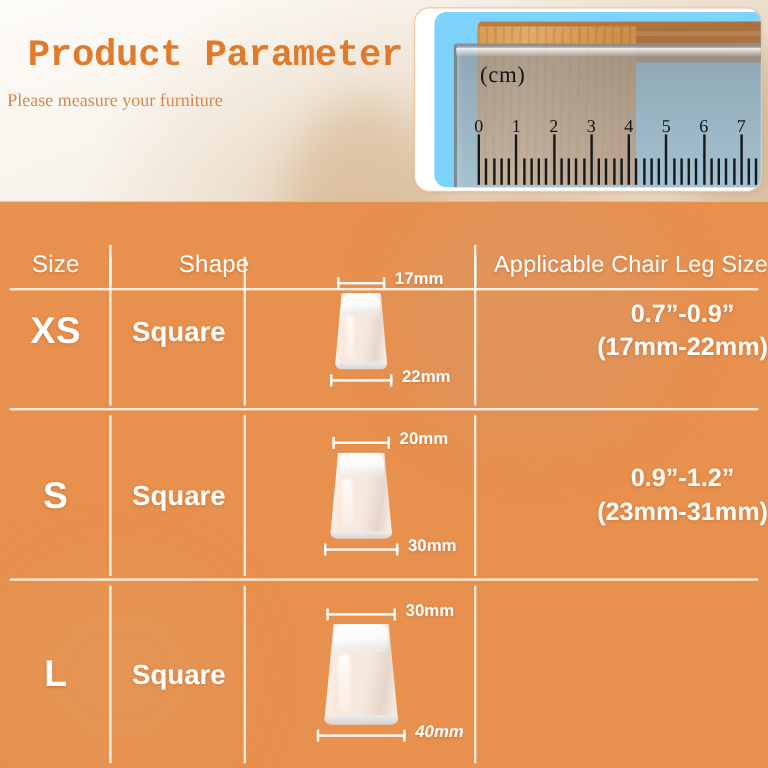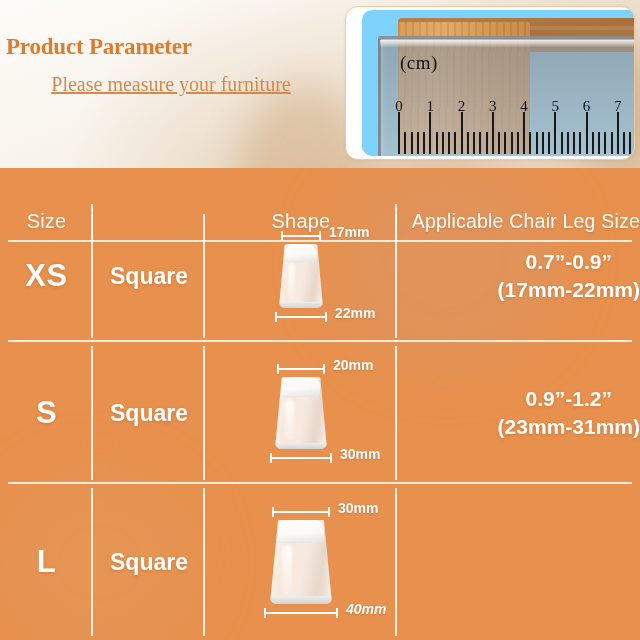--- a/index.html
+++ b/index.html
@@ -49,41 +49,40 @@
     border-radius: 50%;
     background: rgba(196,153,104,0.40);
     filter: blur(19px);
   }
 
   .title {
     position: absolute;
     left: 6px;
     top: 28px;
     width: 330px;
-    text-align: left;
-    font-family: Liberation Serif, serif;
+    text-align: right;
+    font-family: Liberation Mono, monospace;
     font-weight: bold;
-    font-size: 23px;
+    font-size: 31px;
     line-height: 38px;
     color: #e07b2c;
     letter-spacing: -0.2px;
     z-index: 3;
   }
   .subtitle {
     position: absolute;
     left: 6px;
     top: 71px;
     width: 330px;
-    text-align: center;
+    text-align: left;
     font-family: "Liberation Serif", serif;
-    font-size: 20px;
+    font-size: 15px;
     line-height: 26px;
     color: #d4894f;
     z-index: 3;
-    text-decoration: underline;
   }
 
   
   .ruler-card {
     position: absolute;
     left: 345px;
     top: 6px;
     width: 288px;
     height: 152px;
     border-radius: 13px;
@@ -438,21 +437,21 @@
   <div class="table">
     <div class="table-bg-blur"></div>
     <div class="table-bg-blur2"></div>
 
     <div class="row header">
       <div class="cell c-size divider">
         <span class="header-text">Size</span>
       </div>
       <div class="cell c-shape"></div>
       <div class="cell c-img divider">
-        <span class="header-text" style="position:absolute; left:-56px; width:304px; text-align:center;">Shape</span>
+        <span class="header-text" style="position:absolute; left:-56px; width:304px; ">Shape</span>
       </div>
       <div class="cell c-app">
         <span class="header-text">Applicable Chair Leg Size</span>
       </div>
     </div>
 
     <div class="row r1">
       <div class="cell c-size divider">
         <span class="size-text">XS</span>
       </div>

